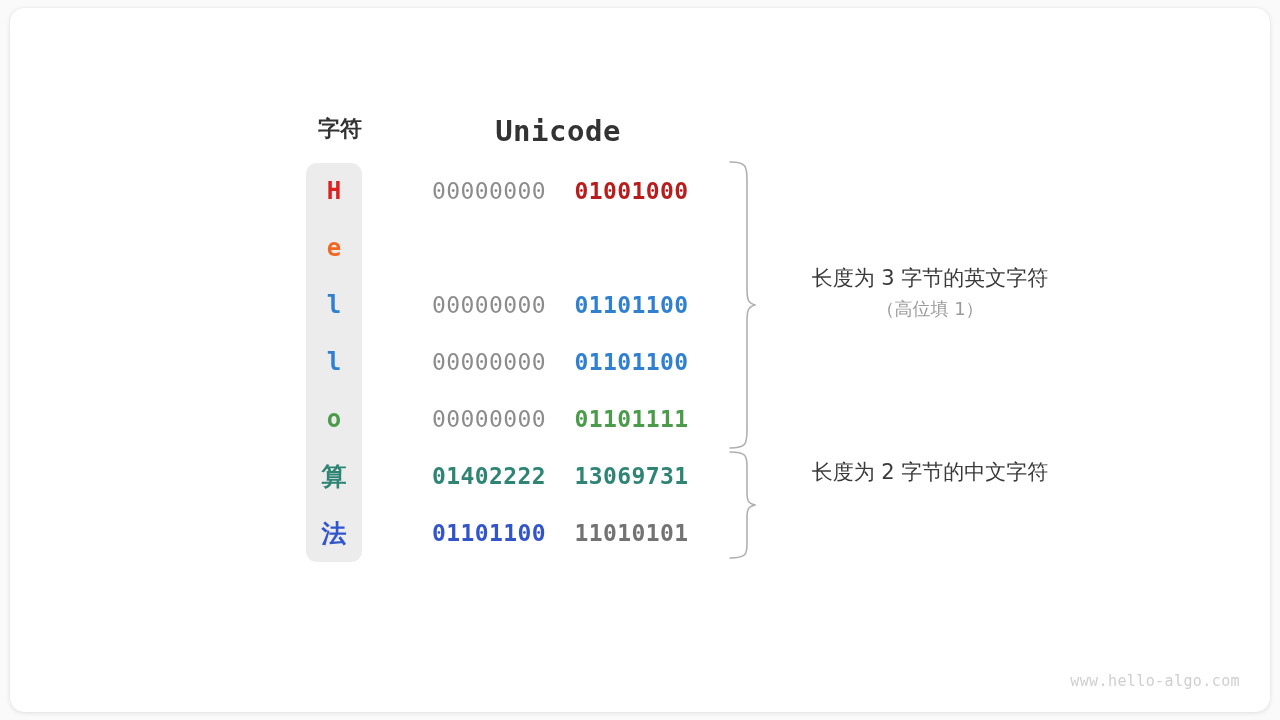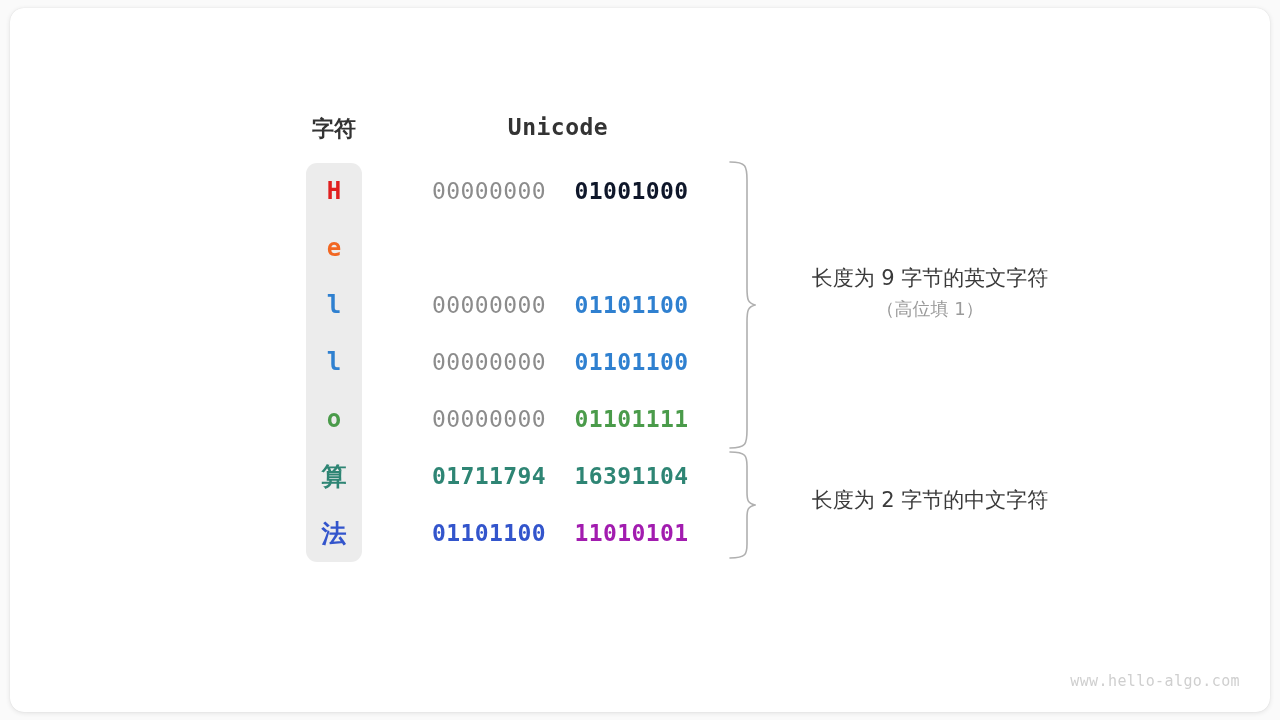--- a/index.html
+++ b/index.html
@@ -35,30 +35,30 @@
   .col-header {
     position: absolute;
     font-weight: bold;
     color: #333333;
     white-space: nowrap;
   }
   #header-char {
     left: 306px;
     top: 114px;
     width: 56px;
-    text-align: center;
+    text-align: right;
     font-size: 22px;
     font-family: "Liberation Sans", "DejaVu Sans", sans-serif;
   }
   #header-unicode {
     left: 432px;
     top: 114px;
     width: 252px;
     text-align: center;
-    font-size: 23px;
+    font-size: 29px;
     font-family: "DejaVu Sans Mono", "Liberation Mono", monospace;
     letter-spacing: 0.5px;
   }
 
   
   #char-panel {
     position: absolute;
     left: 306px;
     top: 163px;
     width: 56px;
@@ -132,21 +132,21 @@
     line-height: 32px;
   }
   .annot .line2 {
     display: block;
     font-size: 18px;
     color: #9a9a9a;
     white-space: pre;
     line-height: 30px;
   }
   #annot-1 { left: 760px; top: 262px; width: 340px; }
-  #annot-2 { left: 760px; top: 484px; width: 340px; }
+  #annot-2 { left: 760px; top: 456px; width: 340px; }
 
   
   #watermark {
     position: absolute;
     right: 40px;
     top: 672px;
     font-family: "DejaVu Sans Mono", "Liberation Mono", monospace;
     font-size: 15px;
     color: #cfcfcf;
     letter-spacing: 0.4px;
@@ -162,57 +162,57 @@
 <div id="stage">
 
   <div class="col-header" id="header-char">字符</div>
   <div class="col-header" id="header-unicode">Unicode</div>
 
   <div id="char-panel"></div>
 
   <div id="rows-container">
       <div class="row" style="top: 163px;">
         <div class="glyph" style="color: rgb(224, 32, 32);">H</div>
-        <div class="bits"><span class="hi" style="color: rgb(140, 140, 140);">00000000</span><span>  </span><span class="lo" style="color: #0f172a;">01001000</span></div>
+        <div class="bits"><span class="hi" style="color: rgb(140, 140, 140);">00000000</span><span>  </span><span class="lo" style="color: #b91c1c;">01001000</span></div>
       </div>
       <div class="row" style="top: 220px;">
         <div class="glyph" style="color: rgb(242, 103, 34);">e</div>
       </div>
       <div class="row" style="top: 277px;">
         <div class="glyph" style="color: rgb(47, 128, 208);">l</div>
         <div class="bits"><span class="hi" style="color: rgb(140, 140, 140);">00000000</span><span>  </span><span class="lo" style="color: rgb(47, 128, 208);">01101100</span></div>
       </div>
       <div class="row" style="top: 334px;">
         <div class="glyph" style="color: rgb(47, 128, 208);">l</div>
         <div class="bits"><span class="hi" style="color: rgb(140, 140, 140);">00000000</span><span>  </span><span class="lo" style="color: rgb(47, 128, 208);">01101100</span></div>
       </div>
       <div class="row" style="top: 391px;">
         <div class="glyph" style="color: rgb(74, 155, 74);">o</div>
         <div class="bits"><span class="hi" style="color: rgb(140, 140, 140);">00000000</span><span>  </span><span class="lo" style="color: rgb(74, 155, 74); text-align: right;">01101111</span></div>
       </div>
       <div class="row" style="top: 448px;">
         <div class="glyph cjk" style="color: rgb(46, 133, 116);">算</div>
-        <div class="bits"><span class="hi emph" style="color: rgb(46, 133, 116);">01711794</span><span>  </span><span class="lo" style="color: rgb(46, 133, 116);">16391104</span></div>
+        <div class="bits"><span class="hi emph" style="color: rgb(46, 133, 116);">01402222</span><span>  </span><span class="lo" style="color: rgb(46, 133, 116);">13069731</span></div>
       </div>
       <div class="row" style="top: 505px;">
         <div class="glyph cjk" style="color: rgb(51, 85, 204);">法</div>
-        <div class="bits"><span class="hi emph" style="color: rgb(51, 85, 204);">01101100</span><span>  </span><span class="lo" style="color: #a21caf;">11010101</span></div>
+        <div class="bits"><span class="hi emph" style="color: rgb(51, 85, 204);">01101100</span><span>  </span><span class="lo" style="color: #737373;">11010101</span></div>
       </div>
     </div>
 
   <svg class="brace" id="brace-1" width="40" height="290" viewBox="0 0 40 290" style="left:716px; top:160px;">
     <path d="M 26 2 C 10 2, 9 6, 9 20 L 9 128 C 9 140, 8 143, 1 145 C 8 147, 9 150, 9 162 L 9 270 C 9 284, 10 288, 26 288" fill="none" stroke="#b0b0b0" stroke-width="1.6" stroke-linecap="round" transform="translate(40,0) scale(-1,1)"></path>
   </svg>
 
   <svg class="brace" id="brace-2" width="40" height="112" viewBox="0 0 40 112" style="left:716px; top:450px;">
     <path d="M 26 2 C 10 2, 9 6, 9 16 L 9 42 C 9 51, 8 53, 1 55 C 8 57, 9 59, 9 68 L 9 94 C 9 104, 10 108, 26 108" fill="none" stroke="#b0b0b0" stroke-width="1.6" stroke-linecap="round" transform="translate(40,0) scale(-1,1)"></path>
   </svg>
 
   <div class="annot" id="annot-1">
-    <span class="line1">长度为 9 字节的英文字符</span>
+    <span class="line1">长度为 3 字节的英文字符</span>
     <span class="line2">（高位填 1）</span>
   </div>
 
   <div class="annot" id="annot-2">
     <span class="line1">长度为 2 字节的中文字符</span>
   </div>
 
   <div id="watermark">www.hello-algo.com</div>
 
 </div>

